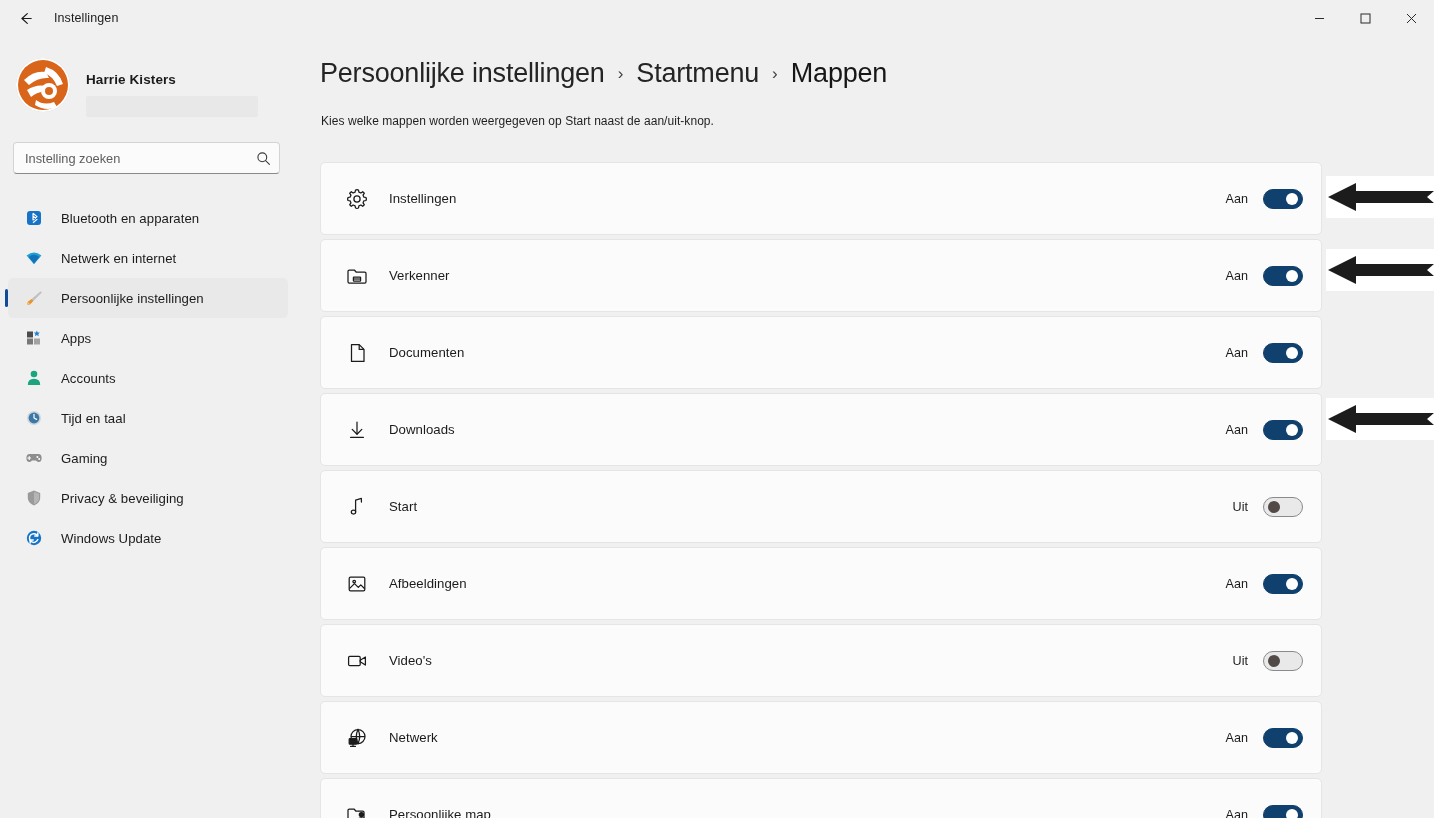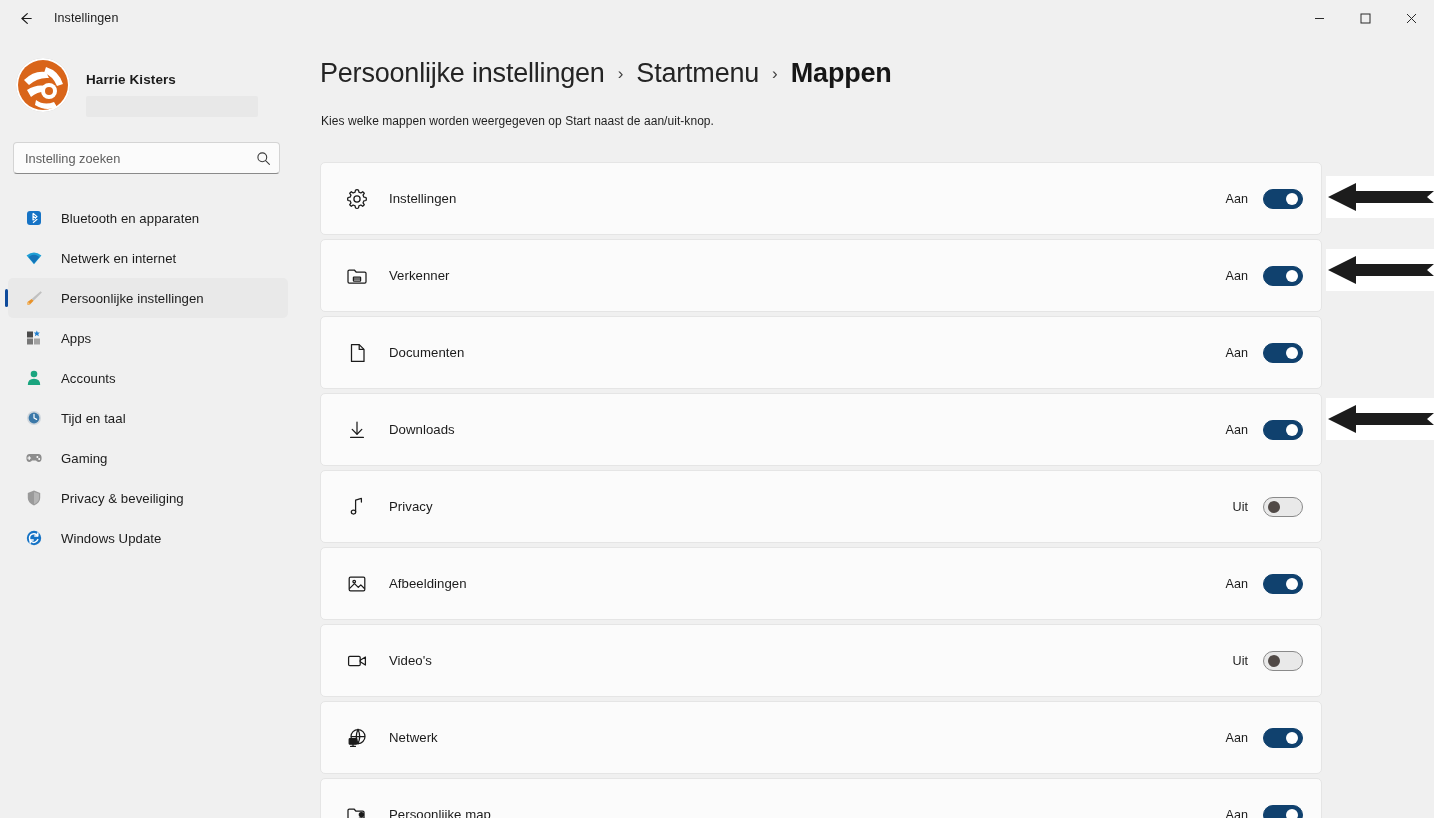--- a/index.html
+++ b/index.html
@@ -74,21 +74,21 @@
   }
   .nav-label { margin-left: 17px; font-size: 13.2px; color: #1b1b1b; letter-spacing: .05px; }
 
   
   .main { position: absolute; top: 36px; left: 295px; width: 1139px; height: 782px; }
   .breadcrumb {
     position: absolute; top: 22px; left: 25px;
     display: flex; align-items: baseline; gap: 13px;
   }
   .crumb { font-size: 27px; color: #242424; letter-spacing: -.2px; }
-  .crumb.current { font-weight: bold; color: #161616; }
+  .crumb.current { font-weight: normal; color: #161616; }
   .crumb-sep { font-size: 17px; color: #3f3f3f; position: relative; top: -3px; }
   .subtitle {
     position: absolute; top: 78px; left: 26px;
     font-size: 12px; color: #1f1f1f; letter-spacing: .05px;
   }
 
   .cards { position: absolute; top: 126px; left: 25px; width: 1002px; }
   .card {
     position: relative; width: 1002px; height: 73px; background: #fbfbfb;
     border: 1px solid #e5e5e5; border-radius: 5px;
@@ -371,21 +371,21 @@
         </span>
       </div>
 
       <div class="card">
         <span class="card-ic">
           <svg width="24" height="24" viewBox="0 0 24 24" fill="none" stroke="#1b1b1b" stroke-width="1.25">
             <path d="M10.6 16.8 V5.2 L16.4 3.4 V7" stroke-linecap="round" stroke-linejoin="round"></path>
             <ellipse cx="8.5" cy="17.1" rx="2.2" ry="1.9"></ellipse>
           </svg>
         </span>
-        <span class="card-label">Privacy</span>
+        <span class="card-label">Start</span>
         <span class="card-right">
           <span class="state-text">Uit</span>
           <span class="toggle off">
               <span class="knob"></span>
             </span>
         </span>
       </div>
 
       <div class="card">
         <span class="card-ic">

